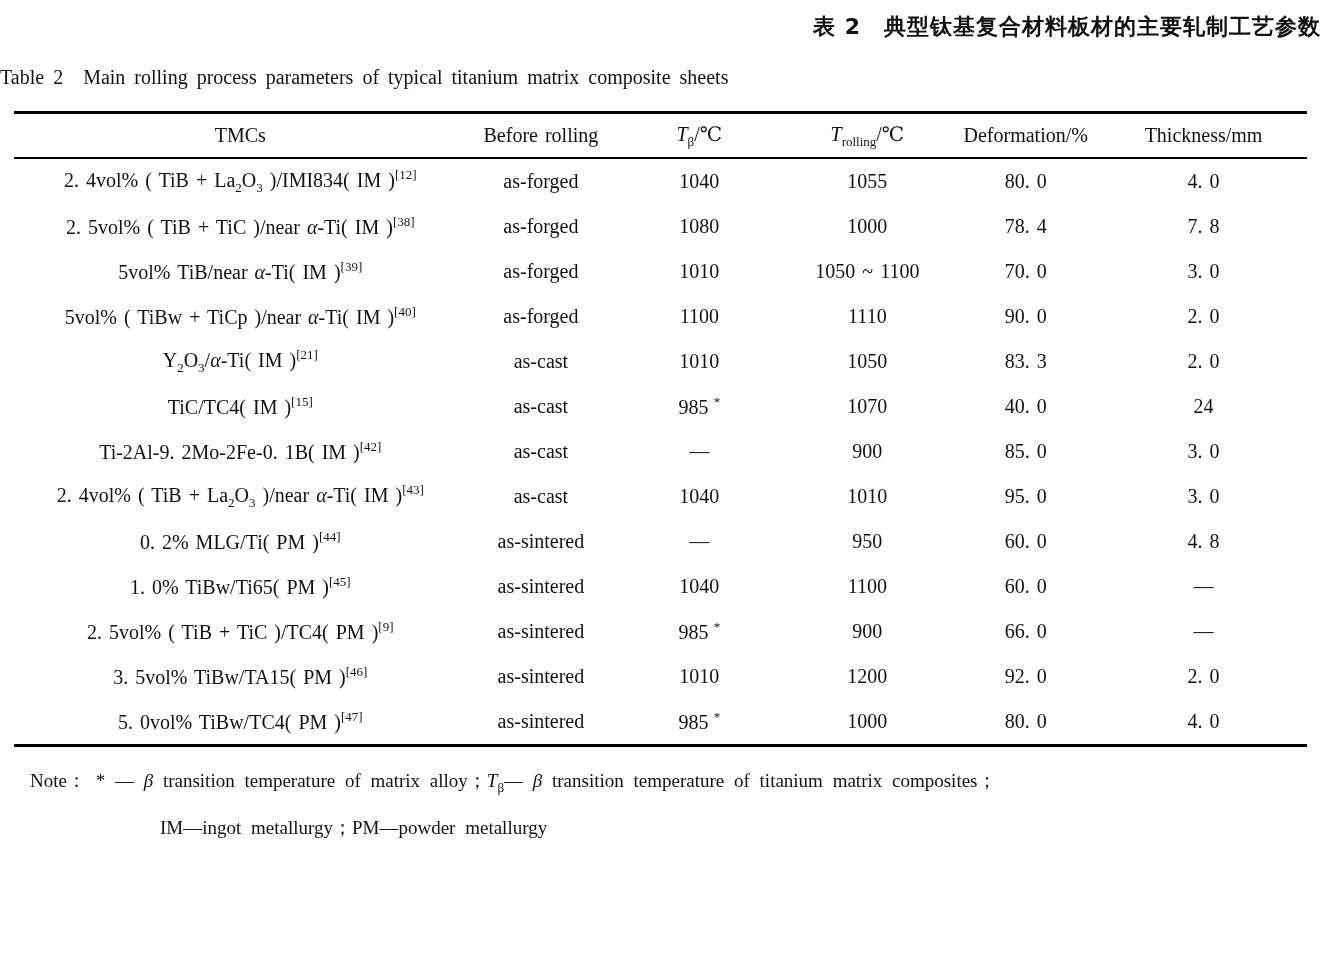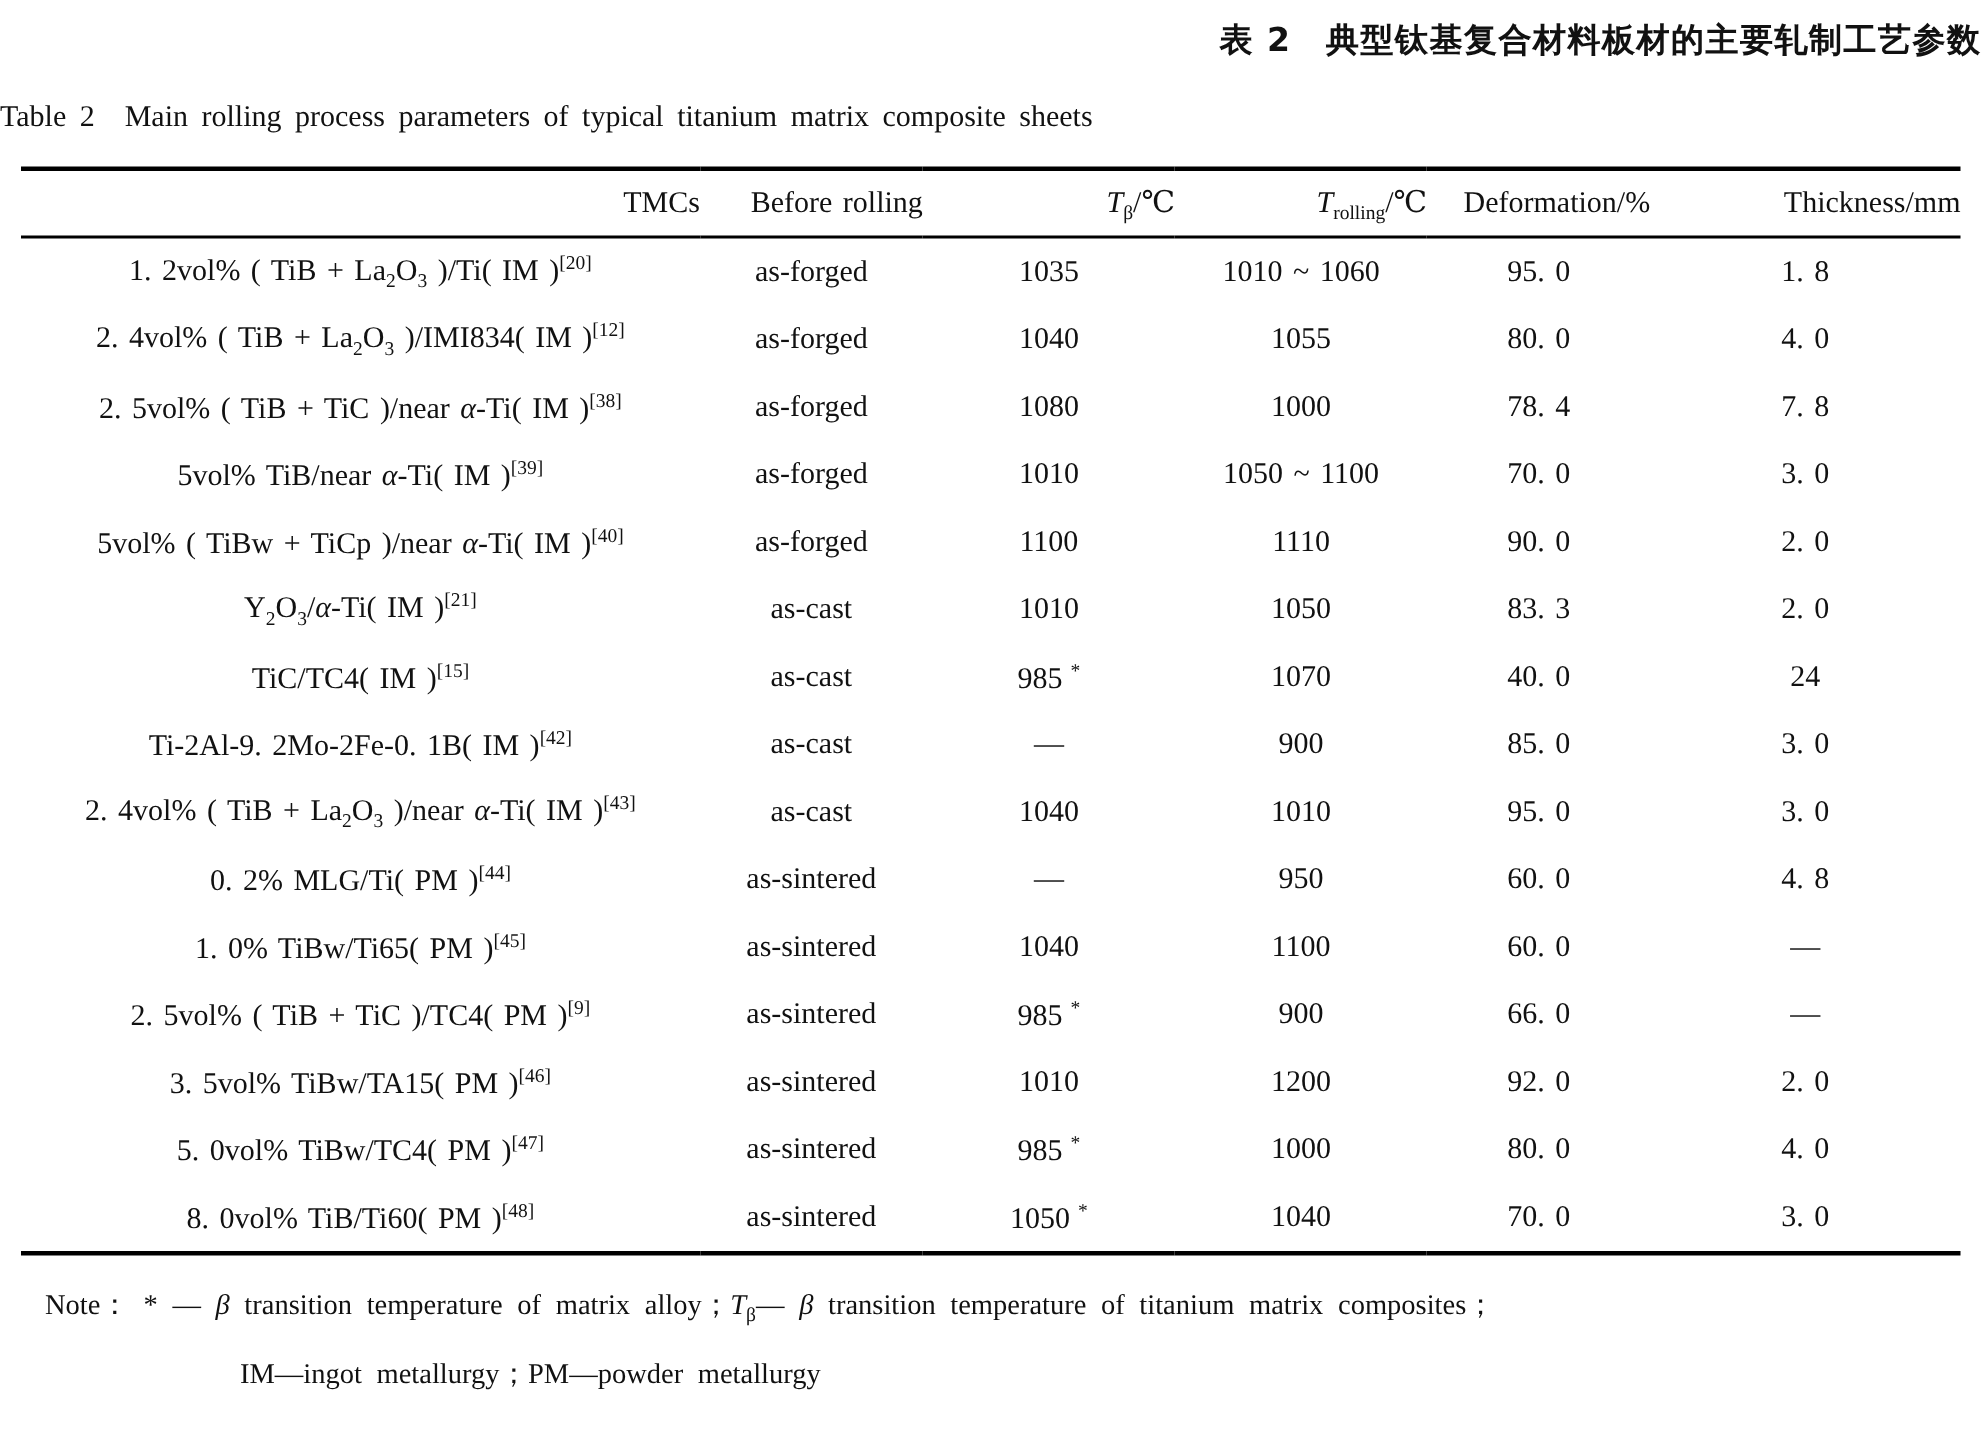--- a/index.html
+++ b/index.html
@@ -34,21 +34,21 @@
   thead tr{border-bottom:2px solid #000;}
   th,td{
     text-align:center;
     vertical-align:middle;
     font-weight:normal;
     font-size:20px;
     padding:0;
     word-spacing:2px;
     white-space:nowrap;
   }
-  thead th{height:43px;text-align:right;}
+  thead th{height:43px;}
   tbody td{height:45px;}
   sub{font-size:13px;}
   sup{font-size:13px;}
   i{font-style:italic;}
   .notes{
     margin:14px 0 0 30px;
     font-size:19px;
     word-spacing:5px;
     line-height:40px;
   }
@@ -77,28 +77,20 @@
         <th>TMCs</th>
         <th>Before rolling</th>
         <th><i>T</i><sub>β</sub>/℃</th>
         <th><i>T</i><sub>rolling</sub>/℃</th>
         <th>Deformation/%</th>
         <th>Thickness/mm</th>
       </tr>
     </thead>
     <tbody>
         <tr>
-          <td>1. 2vol% ( TiB + La<sub>2</sub>O<sub>3</sub> )/Ti( IM )<sup>[20]</sup></td>
-          <td>as-forged</td>
-          <td>1035</td>
-          <td>1010 ~ 1060</td>
-          <td>95. 0</td>
-          <td>1. 8</td>
-        </tr>
-        <tr>
           <td>2. 4vol% ( TiB + La<sub>2</sub>O<sub>3</sub> )/IMI834( IM )<sup>[12]</sup></td>
           <td>as-forged</td>
           <td>1040</td>
           <td>1055</td>
           <td>80. 0</td>
           <td>4. 0</td>
         </tr>
         <tr>
           <td>2. 5vol% ( TiB + TiC )/near <i>α</i>-Ti( IM )<sup>[38]</sup></td>
           <td>as-forged</td>
@@ -188,28 +180,20 @@
           <td>2. 0</td>
         </tr>
         <tr>
           <td>5. 0vol% TiBw/TC4( PM )<sup>[47]</sup></td>
           <td>as-sintered</td>
           <td>985<sup> *</sup></td>
           <td>1000</td>
           <td>80. 0</td>
           <td>4. 0</td>
         </tr>
-        <tr>
-          <td>8. 0vol% TiB/Ti60( PM )<sup>[48]</sup></td>
-          <td>as-sintered</td>
-          <td>1050<sup> *</sup></td>
-          <td>1040</td>
-          <td>70. 0</td>
-          <td>3. 0</td>
-        </tr>
       </tbody>
   </table>
 
   <div class="notes">
     <div class="note-line1">Note： * — <i>β</i> transition temperature of matrix alloy；<i>T</i><sub>β</sub>— <i>β</i> transition temperature of titanium matrix composites；</div>
     <div class="note-line2">IM—ingot metallurgy；PM—powder metallurgy</div>
   </div>
 
 </div>
 

